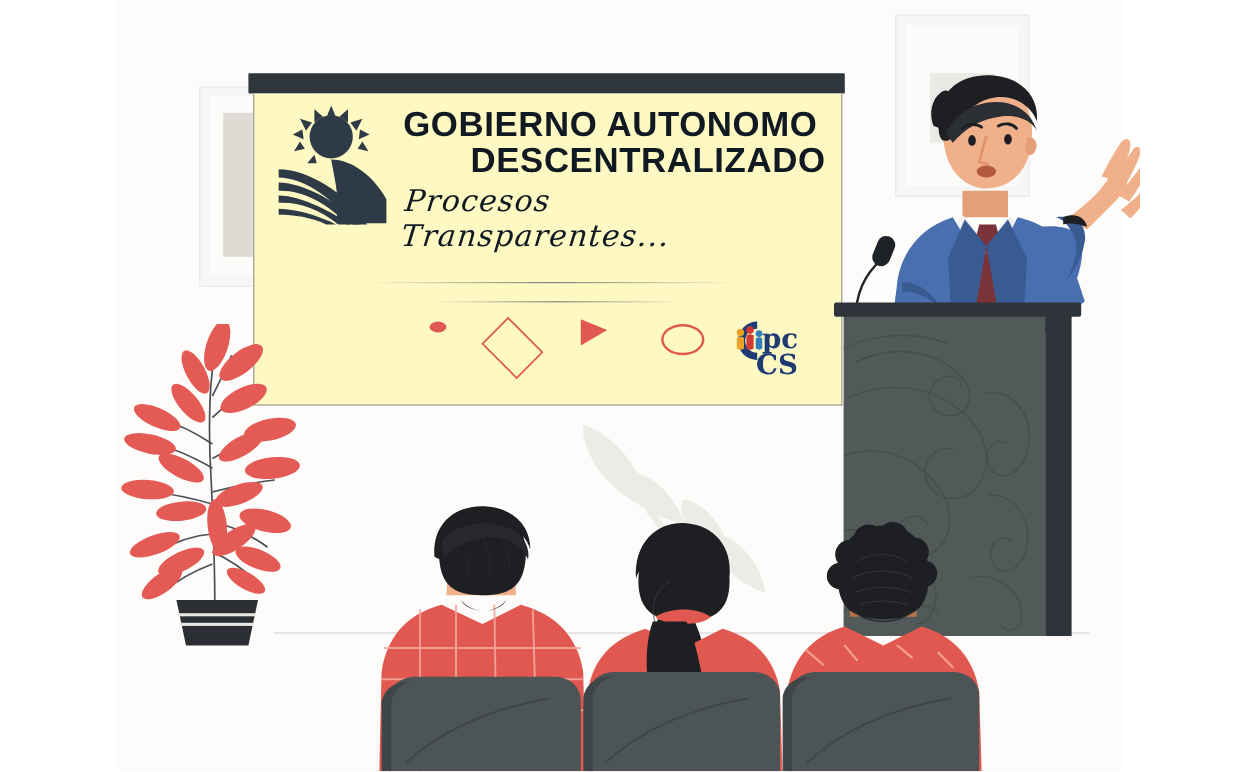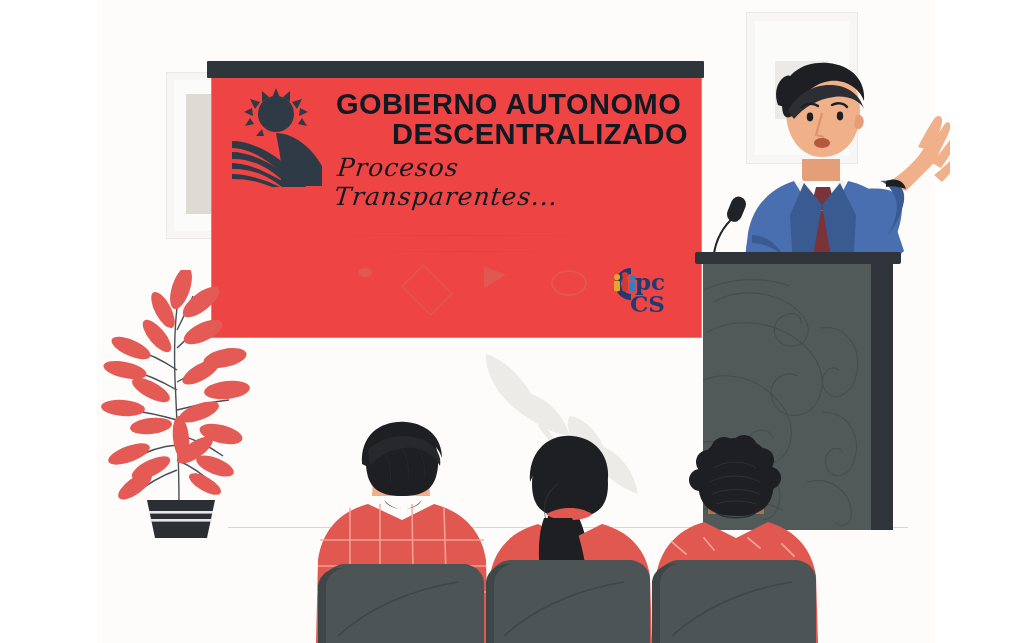--- a/index.html
+++ b/index.html
@@ -16,21 +16,21 @@
   .frame .art{position:absolute;background:#dedad4;}
   .frame-left{left:166px;top:72px;width:92px;height:165px;}
   .frame-left .mat{left:7px;top:7px;right:7px;bottom:7px;}
   .frame-left .art{left:19px;top:21px;width:56px;height:120px;}
   .frame-right{left:746px;top:12px;width:110px;height:150px;}
   .frame-right .mat{left:8px;top:8px;right:8px;bottom:8px;}
   .frame-right .art{left:28px;top:48px;width:54px;height:58px;background:#eceae6;}
 
   
   .screen-bar{position:absolute;left:207px;top:61px;width:497px;height:17px;background:#2e363c;border-radius:1px;}
-  .screen{position:absolute;left:211px;top:78px;width:489px;height:259px;background:#ef4444;border:1px solid #9b9b9b;border-top:none;}
+  .screen{position:absolute;left:211px;top:78px;width:489px;height:259px;background:#fef9c3;border:1px solid #9b9b9b;border-top:none;}
   .screen-inner{position:absolute;inset:0;}
 
   
   .emblem{position:absolute;left:20px;top:8px;width:100px;height:105px;}
 
   
   .hd{position:absolute;left:124px;top:12px;width:352px;}
   .hd .l1,.hd .l2{font-weight:bold;color:#111a22;letter-spacing:.5px;line-height:1.02;}
   .hd .l1{font-size:29px;}
   .hd .l2{font-size:29px;text-align:right;}

